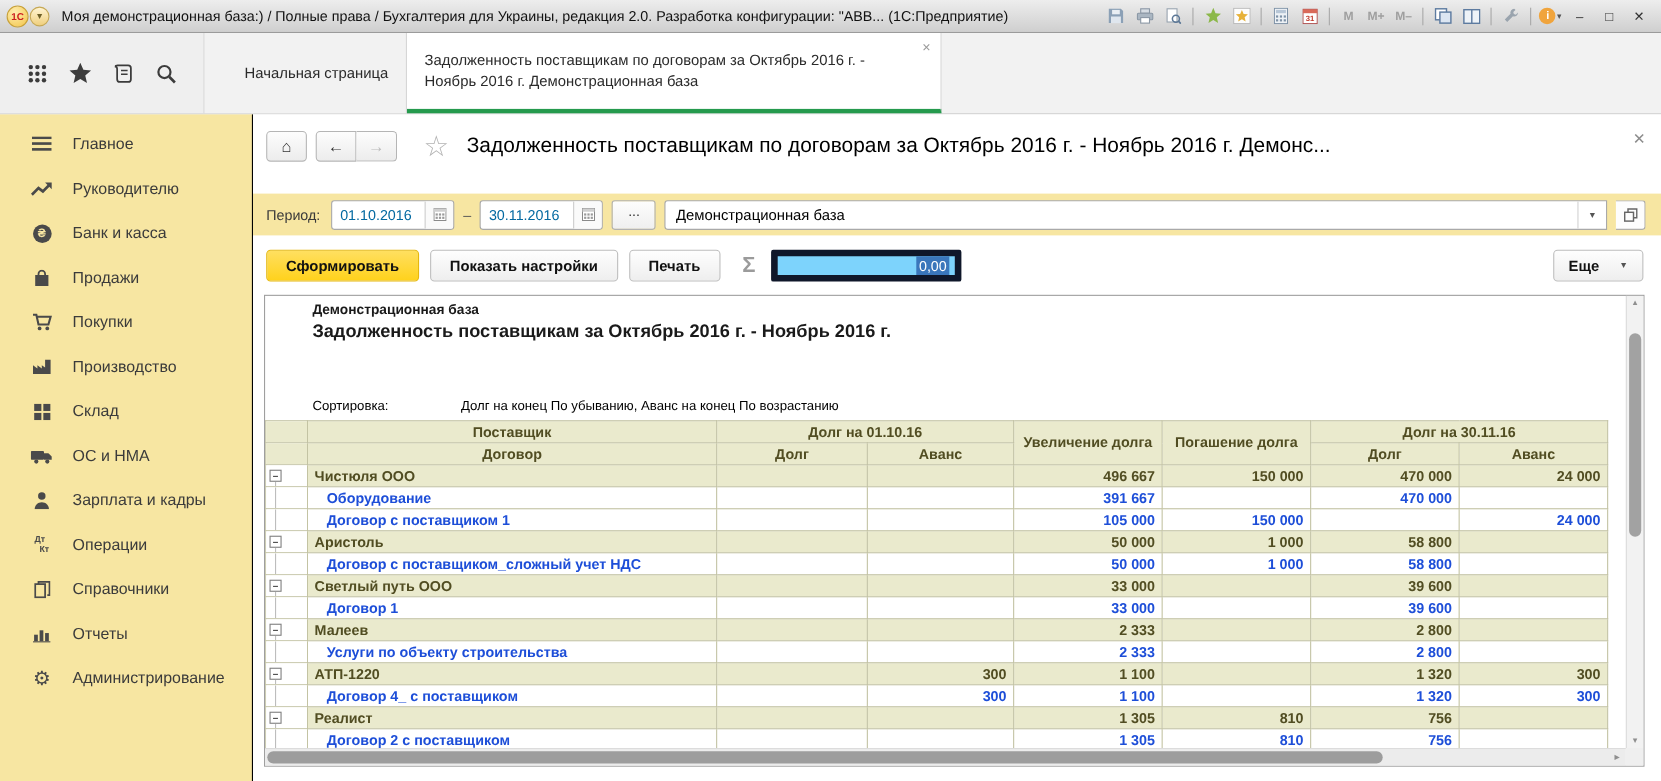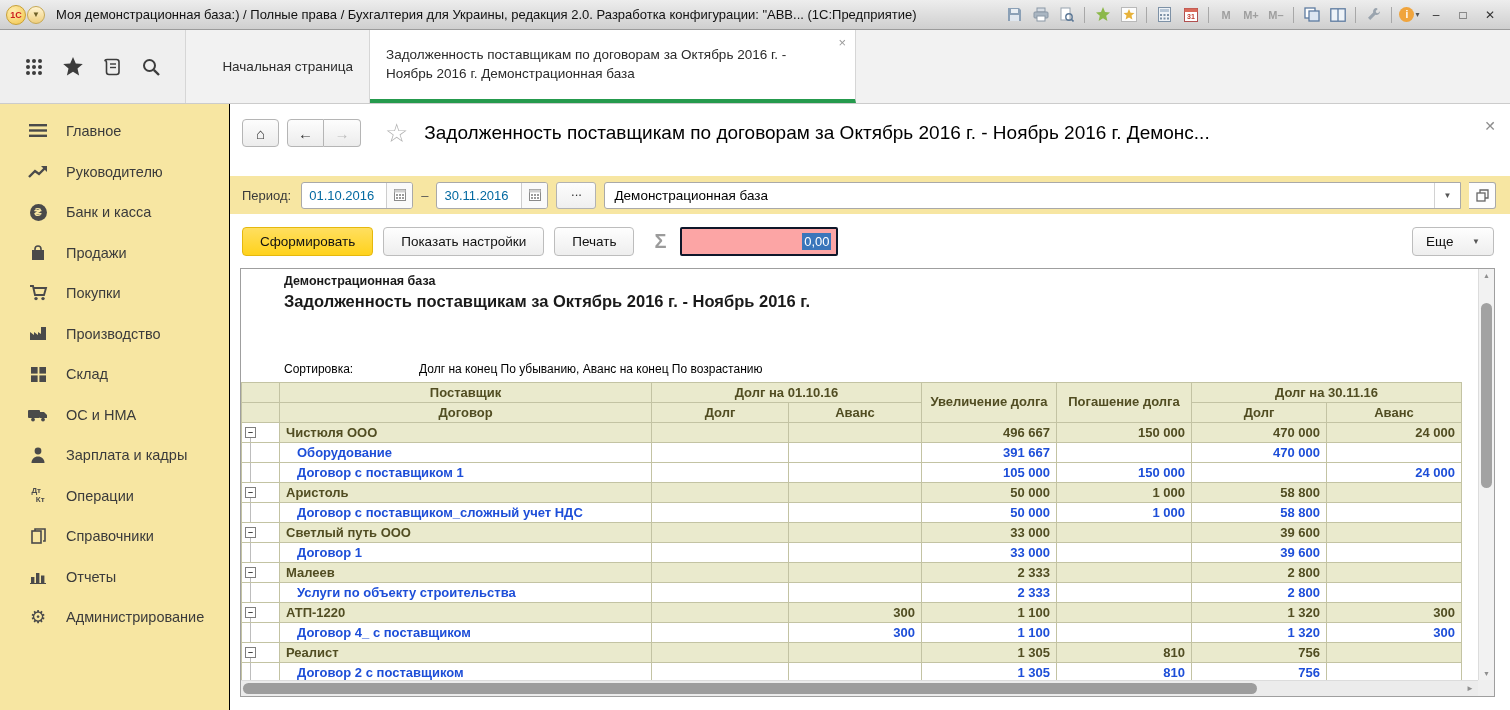--- a/index.html
+++ b/index.html
@@ -86,24 +86,24 @@
   .cal-btn { width:26px; border-left:1px solid #cdcdcd; display:flex; align-items:center; justify-content:center; background:#fafafa; }
   .p-dash { font-size:13px; color:#555; }
   .dots-btn { width:40px; height:27px; border:1px solid #b2b2b2; border-radius:3px; background:linear-gradient(#fdfdfd,#efefef); display:flex; align-items:center; justify-content:center; font-size:13px; color:#333; padding-bottom:7px; }
   .org-combo { flex:1; height:27px; border:1px solid #a9a9a9; border-radius:3px 0 0 3px; background:#fff; display:flex; align-items:stretch; overflow:hidden; }
   .org-text { flex:1; padding:0 9px; font-size:13.5px; display:flex; align-items:center; color:#000; }
   .combo-arrow { width:26px; border-left:1px solid #d2d2d2; display:flex; align-items:center; justify-content:center; font-size:8px; color:#555; }
   .open-btn { width:27px; height:27px; border:1px solid #a9a9a9; border-left:none; border-radius:0 3px 3px 0; background:#fdfdfd; display:flex; align-items:center; justify-content:center; }
 
   
   .toolbar { display:flex; align-items:center; gap:10px; height:42px; padding:0 16px 0 12px; margin-top:6px; }
-  .btn { height:29px; padding:0 17px; border:1px solid #bdbdbd; border-radius:4px; background:linear-gradient(#fefefe,#eeeeee); font-size:13.5px; color:#111; display:flex; align-items:center; white-space:nowrap; }
-  .btn-generate { background:linear-gradient(#ffdf60,#ffd21c); border-color:#e5b80e; font-weight:normal; }
+  .btn { height:29px; padding:0 17px; border:1px solid #bdbdbd; border-radius:4px; background:linear-gradient(#fefefe,#eeeeee); font-size:13.5px; color:#111; display:flex; align-items:center; white-space:nowrap;font-weight:bold; }
+  .btn-generate { background:linear-gradient(#ffdf60,#ffd21c); border-color:#e5b80e; font-weight:bold; }
   .sigma { color:#9b9b9b; font-size:20px; font-weight:bold; margin:0 4px 0 10px; }
-  .sum-field { width:158px; height:29px; border:2px solid #0f172a; border-radius:2px; background:#fca5a5; display:flex; align-items:center; justify-content:flex-end; padding:0 5px; }
+  .sum-field { width:173px; height:29px; border:6px solid #0f172a; border-radius:2px; background:#7dd3fc; display:flex; align-items:center; justify-content:flex-end; padding:0 5px; }
   .sum-sel { background:#3a76bb; color:#ffffff; font-size:13px; padding:1px 2px; }
   .btn-more { margin-left:auto; gap:12px; padding:0 13px; min-width:82px; justify-content:space-between; }
   .more-caret { font-size:8px; color:#555; }
 
   
   .report-wrap {
     position:absolute; left:10px; right:15px; top:164px; bottom:13px;
     border:1px solid #9f9f9f; background:#fff;
     display:grid; grid-template-columns:1fr 16px; grid-template-rows:1fr 16px;
   }

